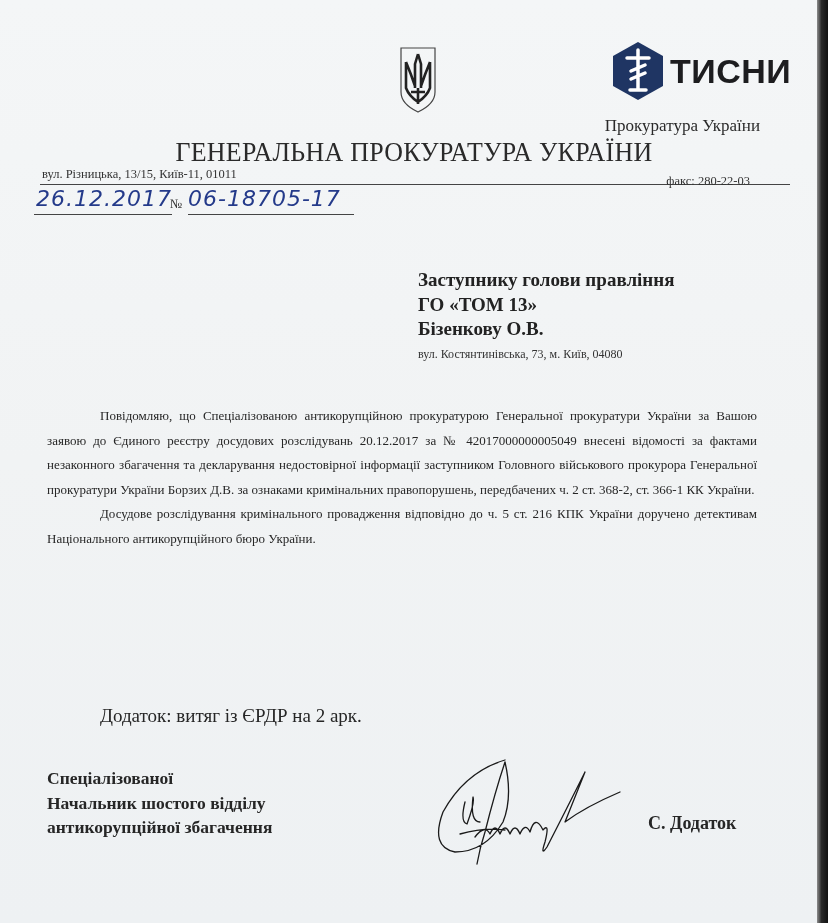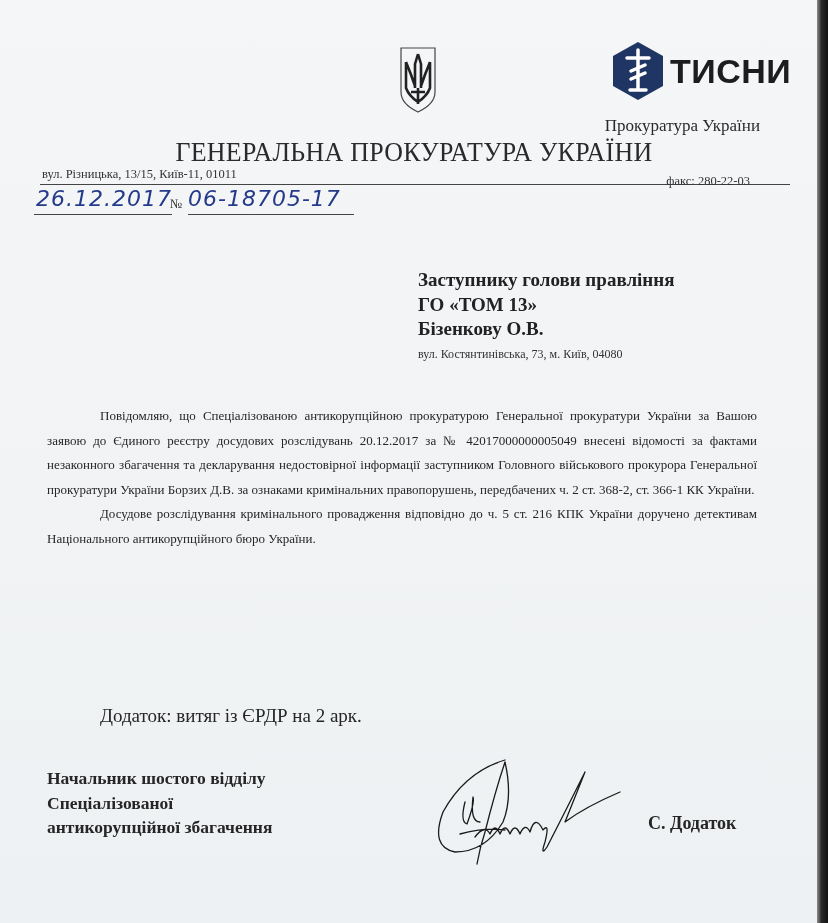--- a/index.html
+++ b/index.html
@@ -107,22 +107,22 @@
   </div>
 
   <div class="body-text">
     <p>Повідомляю, що Спеціалізованою антикорупційною прокуратурою Генеральної прокуратури України за Вашою заявою до Єдиного реєстру досудових розслідувань 20.12.2017 за № 42017000000005049 внесені відомості за фактами незаконного збагачення та декларування недостовірної інформації заступником Головного військового прокурора Генеральної прокуратури України Борзих Д.В. за ознаками кримінальних правопорушень, передбачених ч. 2 ст. 368-2, ст. 366-1 КК України.</p>
     <p class="p2">Досудове розслідування кримінального провадження відповідно до ч. 5 ст. 216 КПК України доручено детективам Національного антикорупційного бюро України.</p>
   </div>
 
   <div class="attachment">Додаток: витяг із ЄРДР на 2 арк.</div>
 
   <div class="signer-title">
+    <div>Спеціалізованої</div>
     <div>Начальник шостого відділу</div>
-    <div>Спеціалізованої</div>
     <div>антикорупційної збагачення</div>
   </div>
 
   <svg class="signature" viewBox="0 0 200 130">
     <path d="M80 8 Q40 20 18 60 Q5 95 30 100 Q60 100 78 70 Q88 45 80 10 Q70 40 60 80 Q55 95 52 112
              M40 50 Q35 70 42 72 Q50 50 48 45 Q45 70 55 70 M35 82 Q60 75 80 78
              M50 85 Q60 72 65 82 Q70 70 75 82 Q80 70 85 82 Q90 70 95 82 Q100 70 105 80 Q110 62 118 78 Q125 70 120 90 Q115 105 122 95 Q140 60 160 20 Q150 45 140 70 Q160 55 195 40" fill="none" stroke="#1a1a1a" stroke-width="1.3" stroke-linecap="round" stroke-linejoin="round"></path>
   </svg>
 
   <div class="signer-name">С. Додаток</div>

